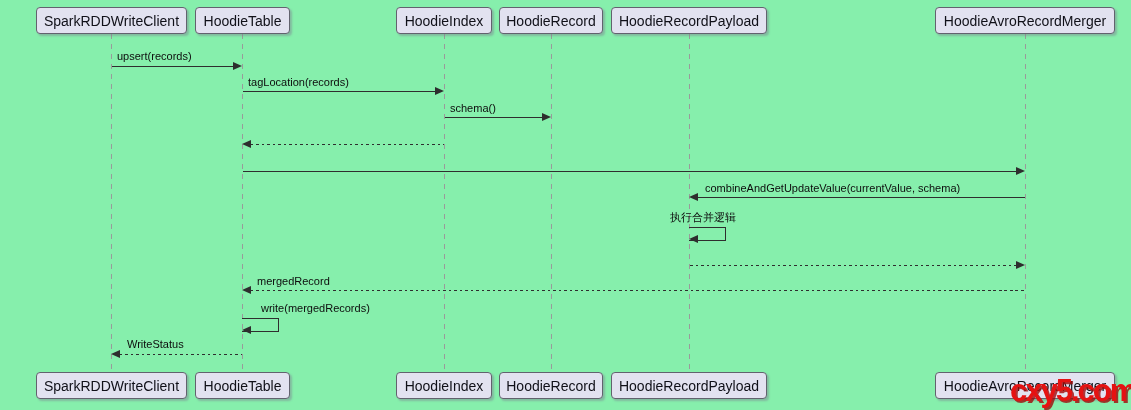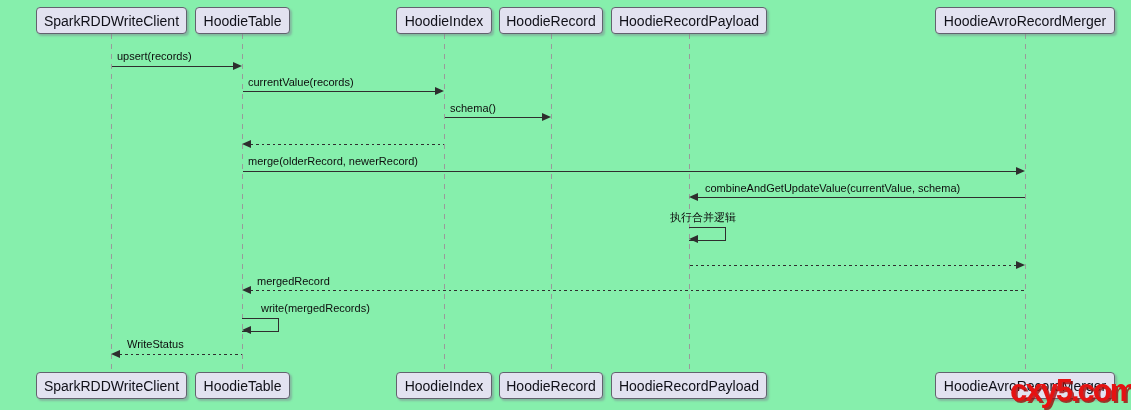--- a/index.html
+++ b/index.html
@@ -69,32 +69,31 @@
   <div class="pbox" style="left:195px;top:372px;width:93px">HoodieTable</div>
   <div class="pbox" style="left:396px;top:372px;width:94px">HoodieIndex</div>
   <div class="pbox" style="left:499px;top:372px;width:102px">HoodieRecord</div>
   <div class="pbox" style="left:611px;top:372px;width:154px">HoodieRecordPayload</div>
   <div class="pbox" style="left:935px;top:372px;width:178px">HoodieAvroRecordMerger</div>
 
   <span class="mlabel" style="left:117px;top:49px">upsert(records)</span>
   <div class="sline" style="left:112px;top:66px;width:122px"></div>
   <div class="head-r" style="left:233px;top:62px"></div>
 
-  <span class="mlabel" style="left:248px;top:75px">currentValue(records)</span>
+  <span class="mlabel" style="left:248px;top:75px">tagLocation(records)</span>
   <div class="sline" style="left:243px;top:91px;width:192px"></div>
   <div class="head-r" style="left:435px;top:87px"></div>
 
   <span class="mlabel" style="left:450px;top:101px">schema()</span>
   <div class="sline" style="left:445px;top:117px;width:97px"></div>
   <div class="head-r" style="left:542px;top:113px"></div>
 
   <div class="head-l" style="left:242px;top:140px"></div>
   <div class="dline" style="left:251px;top:144px;width:193px"></div>
 
-  <span class="mlabel" style="left:248px;top:154px">merge(olderRecord, newerRecord)</span>
   <div class="sline" style="left:243px;top:171px;width:773px"></div>
   <div class="head-r" style="left:1016px;top:167px"></div>
 
   <span class="mlabel" style="left:705px;top:181px">combineAndGetUpdateValue(currentValue, schema)</span>
   <div class="head-l" style="left:689px;top:193px"></div>
   <div class="sline" style="left:698px;top:197px;width:327px"></div>
 
   <span class="mlabel" style="left:670px;top:210px">执行合并逻辑</span>
   <div class="selfbox" style="left:689px;top:227px"></div>
   <div class="head-l" style="left:689px;top:235px"></div>

